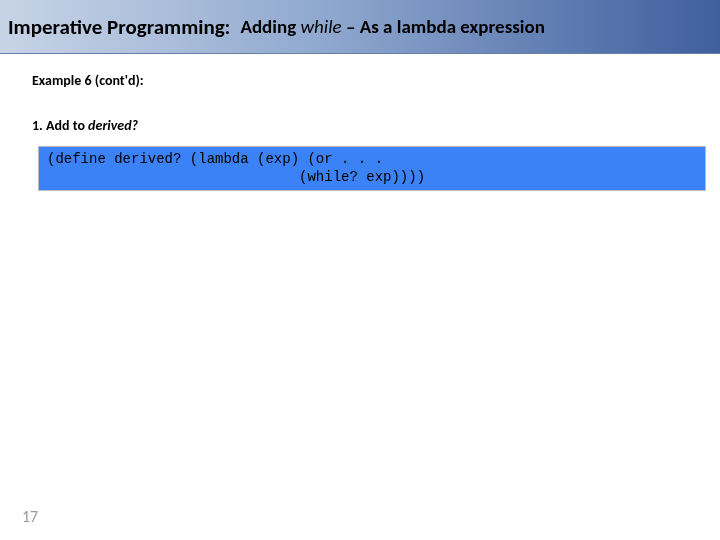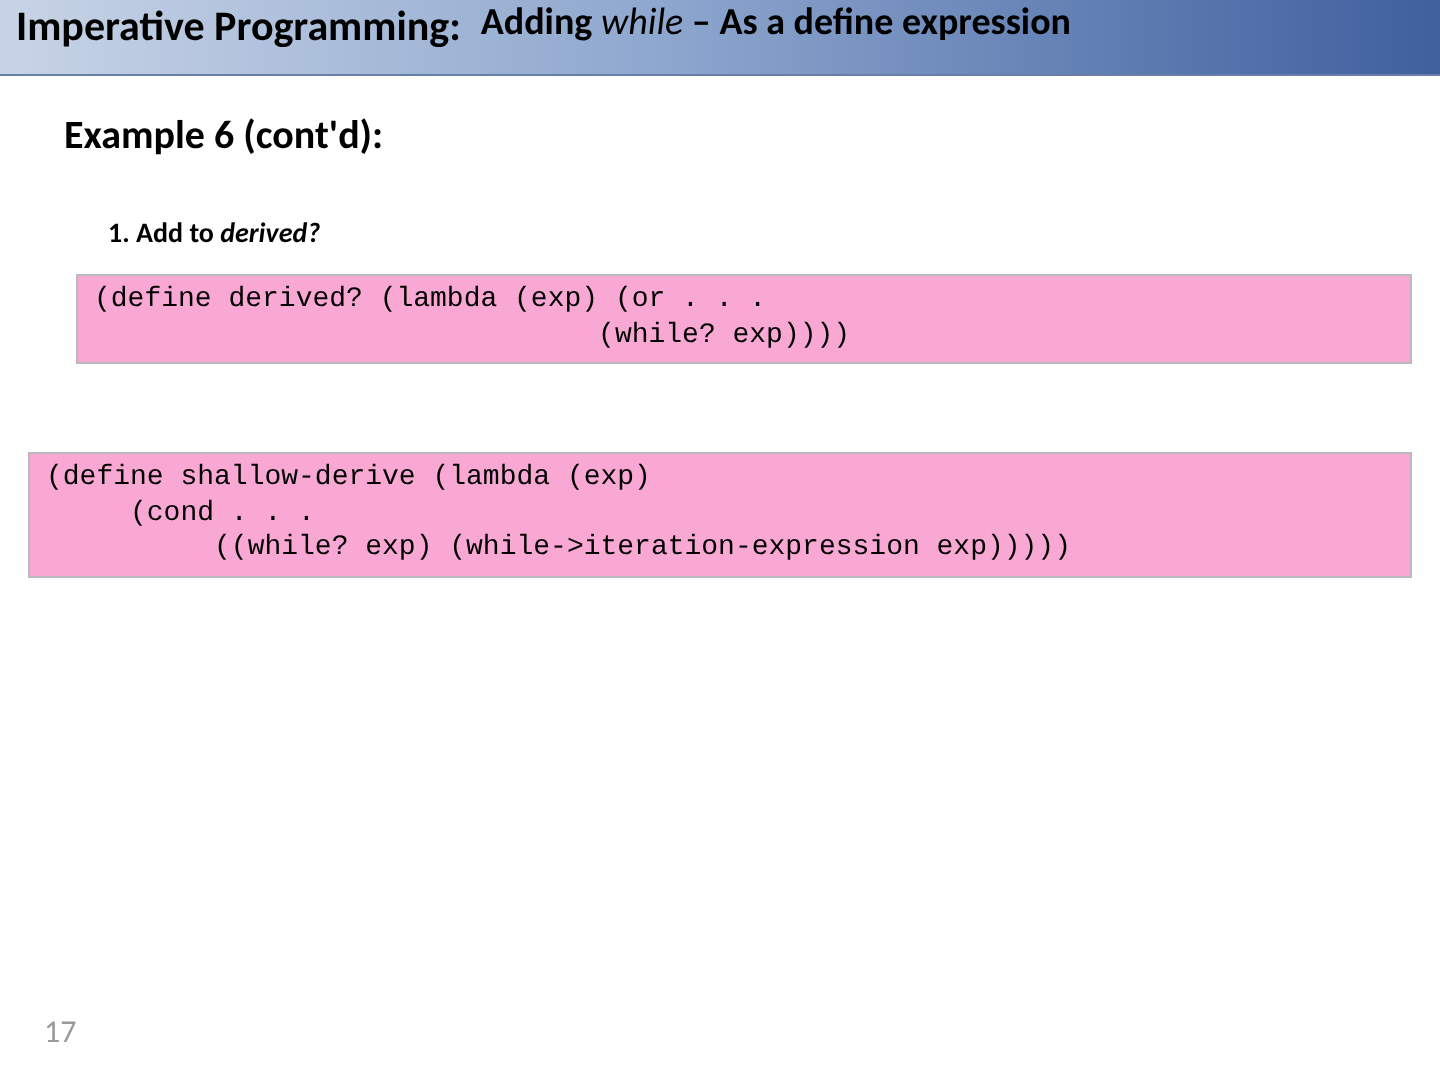--- a/index.html
+++ b/index.html
@@ -1,36 +1,36 @@
 <!DOCTYPE html>
 <html><head>
 <meta charset="utf-8">
 <style>
   * { margin: 0; padding: 0; box-sizing: border-box; }
   html, body { width: 720px; height: 540px; font-family: Calibri, Arial, sans-serif; background: #fff; color: #000; }
   .slide { width: 720px; height: 540px; position: relative; }
   .titlebar {
-    height: 38px;
+    height: 54px;
     background: linear-gradient(90deg, #c8d4e6 0%, #8fa8cf 45%, #3f5f9e 100%);
     border-bottom: 1px solid #6a7fa8;
     display: flex;
-    align-items: flex-start;
+    align-items: center;
     padding-left: 8px;
     gap: 10px;
   }
   .title-left { font-size: 21px; font-weight: 700; color: #000; white-space: nowrap; }
   .title-right { font-size: 19px; font-weight: 700; color: #000; white-space: nowrap; }
   .title-right .it { font-style: italic; font-weight: 400; }
   .body { padding: 18px 14px 0 14px; }
-  .example-label { font-size: 20px; font-weight: 700; margin-left: 0; margin-bottom: 28px; padding-left: 18px; }
-  .step { font-size: 14px; font-weight: 400; margin-left: 40px; margin-bottom: 12px; }
+  .example-label { font-size: 14px; font-weight: 700; margin-left: 0; margin-bottom: 28px; padding-left: 18px; }
+  .step { font-size: 14px; font-weight: 400; margin-left: 18px; margin-bottom: 12px; }
   .step .b { font-weight: 700; }
   .step .i { font-style: italic; }
   .codeblock {
-    background: #f9a8d4;
+    background: #3b82f6;
     border: 1px solid #b8bcc2;
     font-family: "Courier New", Courier, monospace;
     font-size: 14px;
     line-height: 1.25;
     padding: 4px 8px;
     white-space: pre;
     color: #000;
   }
   .code-outer-1 { margin-left: 24px; margin-bottom: 44px; }
   .code-outer-2 { margin-left: 0; margin-bottom: 40px; }
@@ -43,42 +43,37 @@
   }
 </style>
 </head>
 <body>
 
 <div class="slide">
 
   <div class="titlebar">
     <span class="title-left">Imperative Programming:</span>
     <span class="title-right">
-      <span>Adding </span><span class="it">while</span><span> – As a define expression</span>
+      <span>Adding </span><span class="it">while</span><span> – As a lambda expression</span>
     </span>
   </div>
 
   <div class="body">
 
     <div class="example-label">Example 6 (cont'd):</div>
 
     <div class="step">
       <span class="b">1.</span>
       <span class="b">Add to </span><span class="b i">derived?</span>
     </div>
 
     <div class="code-outer-1">
       <div class="codeblock">(define derived? (lambda (exp) (or . . .
                               (while? exp))))</div>
     </div>
 
 
-    <div class="code-outer-2">
-      <div class="codeblock">(define shallow-derive (lambda (exp)
-     (cond . . .
-          ((while? exp) (while-&gt;iteration-expression exp)))))</div>
-    </div>
 
   </div>
 
   <div class="pagenum">17</div>
 
 </div>
 
 </body></html>

